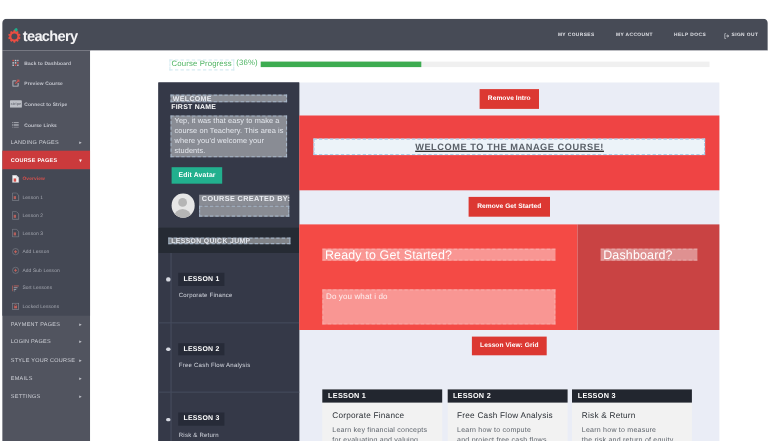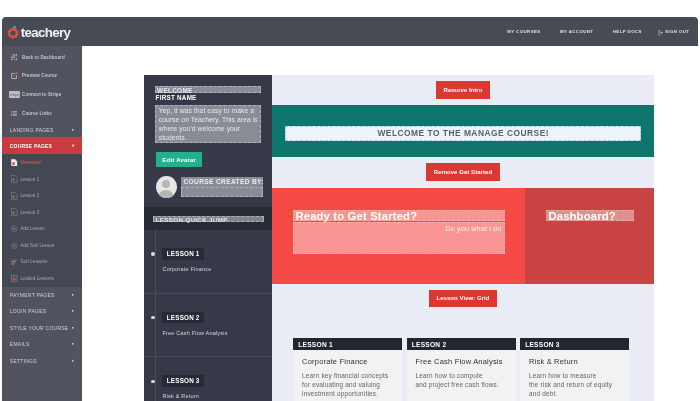--- a/index.html
+++ b/index.html
@@ -62,28 +62,28 @@
   .lesson-item .dot{position:absolute;left:7.3px;top:22.2px;width:3.4px;height:3.4px;border-radius:50%;background:#d6d9e1;}
   .lesson-item .vline{position:absolute;left:10.8px;top:0;width:1px;height:63.6px;background:#474c5e;}
   .lesson-item .tag{position:absolute;left:18.2px;top:17.9px;height:11.6px;background:#272b38;color:#fff;font-size:6.3px;font-weight:700;padding:0 4.6px;letter-spacing:.2px;line-height:12.1px;}
   .lesson-item .sub{position:absolute;left:18.5px;top:37px;color:#d6d9e1;font-size:5.5px;font-weight:400;letter-spacing:.2px;line-height:5.5px;}
 
   
   .pv{position:absolute;left:128px;top:0;width:382px;height:338px;}
   .pvrow{position:relative;width:382px;}
   .redbtn{display:inline-block;background:#dc3832;color:#fff;font-size:6px;font-weight:700;padding:5.6px 7.6px;letter-spacing:.05px;line-height:6.4px;}
   .centerrow{display:flex;justify-content:center;align-items:flex-start;}
-  .greyband{background:#0f766e;padding:20.5px 13px;height:52px;}
+  .greyband{background:#ef4444;padding:20.5px 13px;height:68px;text-decoration:underline;}
   .titlefld{border:1px dashed #a9cce6;background:#ecf3f9;height:15px;line-height:13px;text-align:center;color:#5a6068;font-size:8.4px;font-weight:700;letter-spacing:.5px;text-indent:.5px;}
   .hero{display:flex;height:96px;}
   .hero-l{flex:1;background:#f44a45;padding:21.9px 20.2px 0 20.9px;}
   .hero-r{width:129px;background:#c94343;padding:21.9px 20.4px 0 20.9px;}
-  .hero h2{margin:0;font-size:11.3px;font-weight:700;color:#fff;letter-spacing:.15px;line-height:11.3px;}
+  .hero h2{margin:0;font-size:11.3px;font-weight:400;color:#fff;letter-spacing:.15px;line-height:11.3px;}
   .hero .fld2{background:rgba(255,255,255,.42);display:block;padding-left:2.5px;height:11.3px;border-top:1px dashed rgba(255,255,255,.22);border-bottom:1px dashed rgba(255,255,255,.22);}
-  .hero .body{margin-top:1px;background:rgba(255,255,255,.42);color:#fdf1f1;font-size:7.3px;line-height:10.1px;padding:1px 2.5px;letter-spacing:.1px;border:1px dashed rgba(255,255,255,.22);text-align:right;}
+  .hero .body{margin-top:26px;background:rgba(255,255,255,.42);color:#fdf1f1;font-size:7.3px;line-height:10.1px;padding:1px 2.5px;letter-spacing:.1px;border:1px dashed rgba(255,255,255,.22);}
   .hero-l .body{height:32.2px;}
   .hero-r .body{height:33.1px;}
 
   .grid{display:flex;gap:4.3px;padding:0 24.9px 0 21.1px;}
   .card{flex:1;background:#f2f2f2;}
   .card-hd{background:#22262f;color:#fff;font-size:6.6px;font-weight:700;letter-spacing:.25px;padding:0 5.2px;height:12.7px;line-height:13.2px;}
   .card-bd{padding:7.5px 9.5px 10px 9px;}
   .card-bd h4{margin:0;font-size:7.5px;font-weight:400;color:#2d3238;letter-spacing:.2px;line-height:8px;white-space:nowrap;}
   .card-bd p{margin:6px 0 0 0;font-size:6.4px;line-height:8.9px;color:#5e646c;letter-spacing:.2px;white-space:nowrap;}
 </style>
@@ -272,20 +272,27 @@
       <span>EMAILS</span>
       <span class="caret">▸</span>
     </div>
     <div class="sb-sect">
       <span>SETTINGS</span>
       <span class="caret">▸</span>
     </div>
   </div>
 
   <div class="work">
+    <div class="progress-row">
+      <span class="progress-name">Course Progress</span>
+      <span class="progress-pct">(36%)</span>
+      <span class="progress-track">
+        <span class="progress-fill"></span>
+      </span>
+    </div>
     <div class="canvas">
 
       <div class="cpv">
         <div class="cpv-top">
             <div class="welcome fld">WELCOME</div>
             <div class="firstname">FIRST NAME</div>
             <div class="para fld">Yep, it was that easy to make a<br>course on Teachery. This area is<br>where you'd welcome your<br>students.</div>
             <div class="btn-green">Edit Avatar</div>
             <div class="creator">
               <div class="avatar">

